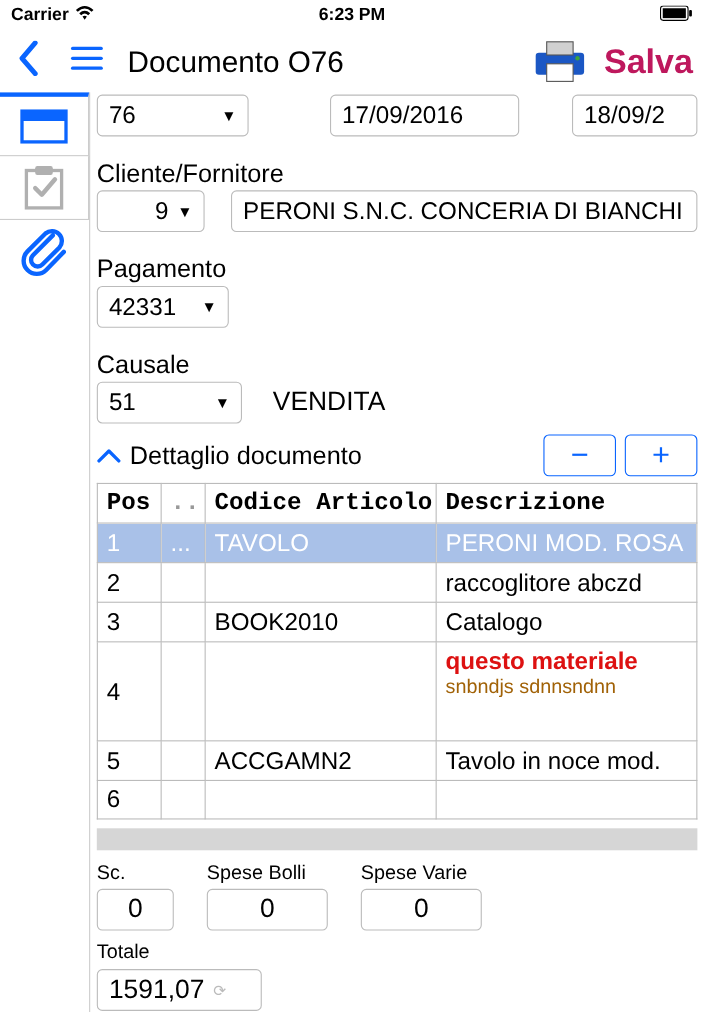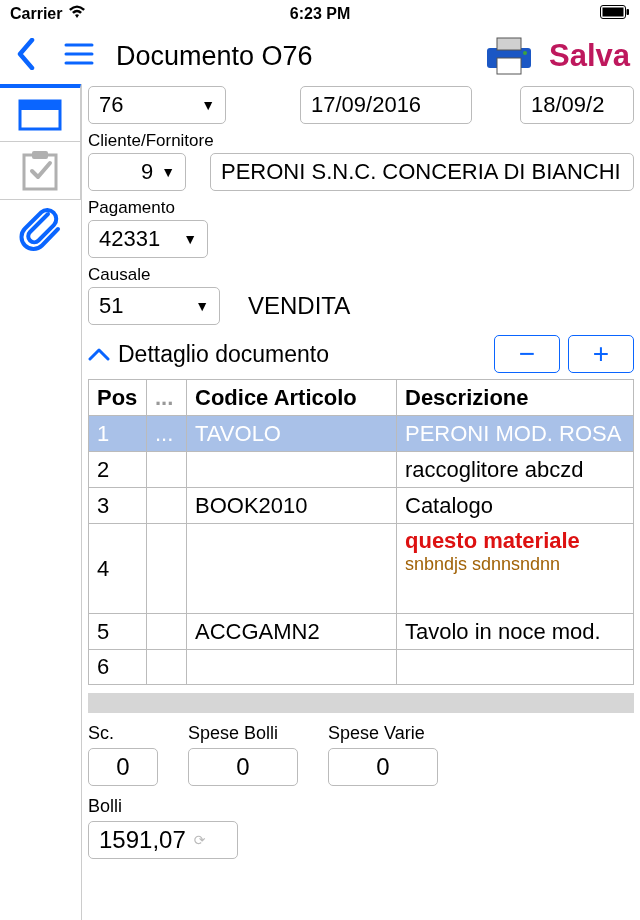--- a/index.html
+++ b/index.html
@@ -13,33 +13,33 @@
   .navbar .back { color: #0a65ff; font-size: 40px; font-weight: 500; padding: 0 6px; }
   .navbar .menu { color: #0a65ff; font-size: 30px; padding: 0 8px; }
   .navbar .title { flex: 1; font-size: 27px; font-weight: 500; color: #000; }
   .navbar .printer { width: 52px; height: 40px; }
   .navbar .save { color: #be185d; font-size: 31px; font-weight: 600; }
   
   .split { display: flex; height: calc(920px - 28px - 56px); }
   .side { width: 82px; border-right: 1px solid #ccc; }
   .side .tab { height: 58px; display: flex; align-items: center; justify-content: center; border: 1px solid #ccc; border-left: none; border-top: none; }
   .content { flex: 1; padding: 0 6px; font-size: 20px; overflow: hidden; }
-  .label { font-size: 17px; color: #000; margin-top: 7px; }
+  .label { font-size: 23px; color: #000; margin-top: 20px; }
   .row { display: flex; gap: 24px; align-items: center; margin-top: 2px; }
   .select { display: flex; align-items: center; justify-content: space-between; border: 1px solid #bbb; border-radius: 5px; padding: 4px 10px; background: #fff; min-height: 38px; font-size: 22px; }
   .select .caret { font-size: 14px; color: #000; }
   .text { border: 1px solid #bbb; border-radius: 5px; padding: 4px 10px; background: #fff; min-height: 38px; font-size: 22px; display: flex; align-items: center; }
   .detail-header { display: flex; align-items: center; gap: 8px; margin-top: 10px; font-size: 23px; }
   .detail-header .chev { color: #0a65ff; font-size: 22px; }
   .detail-header .spacer { flex: 1; }
   .detail-header .btn { width: 66px; height: 38px; border: 1.5px solid #0a65ff; border-radius: 5px; color: #0a65ff; font-size: 28px; display: flex; align-items: center; justify-content: center; }
   
   table.items { width: 100%; border-collapse: collapse; margin-top: 6px; table-layout: fixed; }
   table.items th, table.items td { border: 1px solid #bbb; padding: 4px 8px; font-size: 22px; text-align: left; height: 36px; overflow: hidden; white-space: nowrap; }
-  table.items th { font-weight: 700; background: #fff; }
+  table.items th { font-weight: 700; background: #fff; font-family: Liberation Mono, monospace; }
   table.items tr.selected td { background: #a9c1e8; color: #fff; }
   table.items .col-pos { width: 58px; }
   table.items .col-dots { width: 40px; color: #999; }
   table.items .col-code { width: 210px; }
   table.items .col-desc { }
   .red { color: #d11; font-weight: 700; }
   .sub { color: #a16207; font-size: 18px; }
   .footer-gray { height: 20px; background: #d6d6d6; margin-top: 8px; }
   .input { border: 1px solid #bbb; border-radius: 5px; padding: 4px 10px; background: #fff; min-height: 38px; font-size: 24px; display: flex; align-items: center; justify-content: center; }
   .tot-row { display: flex; gap: 30px; margin-top: 10px; }
@@ -243,21 +243,21 @@
       </div>
       <div class="tot-col">
         <span class="lbl">Spese Varie</span>
         <div class="input" style="width:110px">
             <span>0</span>
           </div>
       </div>
     </div>
 
     <div style="margin-top:8px">
-      <span class="lbl" style="font-size:18px">Bolli</span>
+      <span class="lbl" style="font-size:18px">Totale</span>
       <div class="input" style="width:150px;margin-top:4px;justify-content:flex-start">
         <span>1591,07</span>
         <span class="refresh">⟳</span>
       </div>
     </div>
 
   </div>
 </div>
 
 </body></html>

